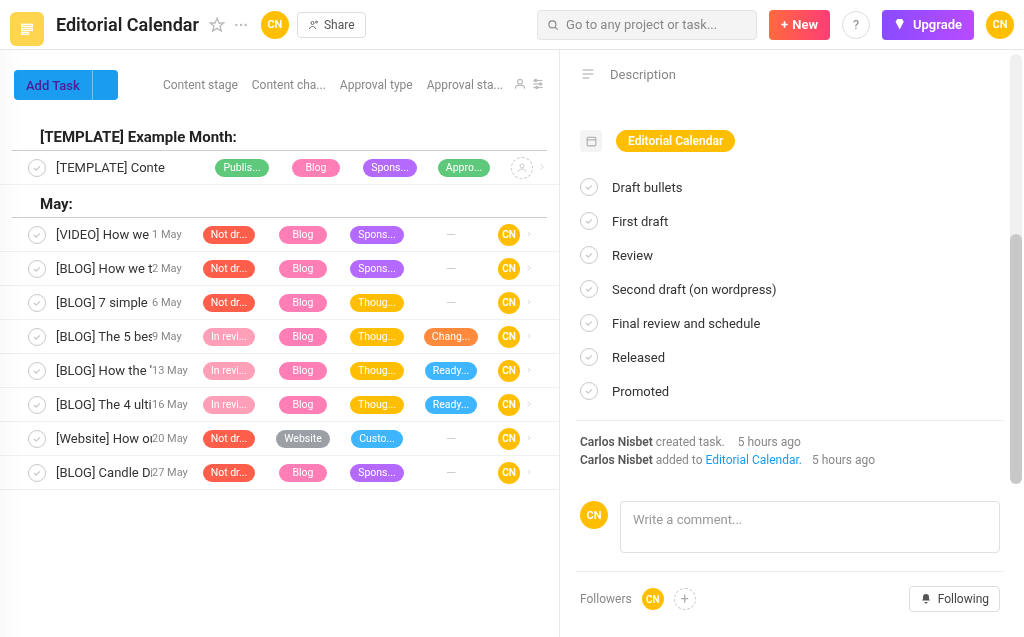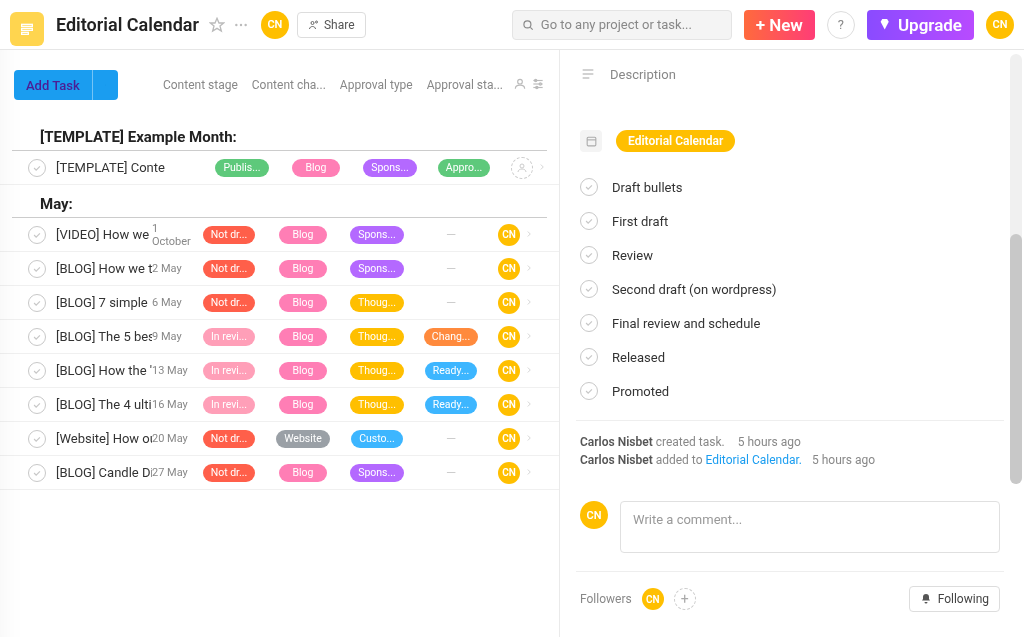--- a/index.html
+++ b/index.html
@@ -10,21 +10,21 @@
   .app-icon { position:absolute; left:10px; top:12px; width:34px; height:34px; border-radius:6px; background:#ffd54f; display:flex; align-items:center; justify-content:center; }
   .app-icon svg{width:16px;height:16px;stroke:#fff;fill:none}
   .proj-title { font-size:18px; font-weight:600; color:#222; margin-right:6px;}
   .star-icon, .more-icon { color:#bbb; margin:0 4px; cursor:pointer; display:inline-flex; }
   .tabs { position:absolute; left:56px; bottom:-1px; display:flex; gap:20px; height:22px; align-items:flex-end; }
   .tab { font-size:13px; color:#777; cursor:pointer; padding-bottom:6px; border-bottom:2px solid transparent; }
   .tab.active { color:#1a9df0; border-bottom-color:#1a9df0; font-weight:600; }
   .top-right { margin-left:auto; display:flex; align-items:center; gap:12px; }
   .search { display:flex; align-items:center; background:#f4f4f4; border:1px solid #e4e4e4; border-radius:4px; height:30px; width:220px; padding:6px 8px; color:#888; }
   .search svg{width:14px;height:14px;stroke:#888;fill:none;margin-right:6px}
-  .btn { height:30px; border-radius:4px; display:flex; align-items:center; padding:8px 12px; font-size:17px; cursor:pointer; }
+  .btn { height:30px; border-radius:4px; display:flex; align-items:center; padding:8px 12px; font-size:13px; cursor:pointer; }
   .btn-new { background:linear-gradient(90deg,#ff6a3d,#ff3d77); color:#fff; font-weight:600;}
   .btn-new:before{content:"+"; margin-right:4px;}
   .btn-upgrade { background:linear-gradient(90deg,#8a4bff,#b84bff); color:#fff; font-weight:600; display:flex; align-items:center; gap:6px;}
   .btn-upgrade svg{width:13px;height:13px;fill:#fff}
   .circle-btn { width:28px; height:28px; border-radius:50%; border:1px solid #ddd; display:flex; align-items:center; justify-content:center; color:#888; cursor:pointer; font-size:13px;}
   .avatar-cn { width:28px; height:28px; border-radius:50%; background:#ffbf00; color:#fff; display:flex; align-items:center; justify-content:center; font-size:11px; font-weight:600;}
   .avatar-cn.small{width:22px;height:22px;font-size:10px;}
   .share-btn { height:26px; border:1px solid #ddd; border-radius:4px; padding:0 10px; display:flex; align-items:center; gap:4px; color:#555; font-size:12px; cursor:pointer; margin-left:8px;}
   .share-btn svg{width:12px;height:12px;stroke:#666;fill:none}
 
@@ -215,21 +215,21 @@
               </svg></div>
           </div>
           <div class="section-title tight">May:</div>
           <div class="row">
             <div class="check">
               <svg viewBox="0 0 24 24" stroke-width="3">
                 <polyline points="5 12 10 17 19 8"></polyline>
               </svg>
             </div>
             <div class="task-name">[VIDEO] How we t</div>
-            <div class="date">1 October</div>
+            <div class="date">1 May</div>
             <div class="col">
               <span class="pill" style="background:#ff5f4a">Not dr...</span>
             </div>
             <div class="col">
               <span class="pill" style="background:#ff7eb5">Blog</span>
             </div>
             <div class="col">
               <span class="pill" style="background:#b469ff">Spons...</span>
             </div>
             <div class="col">

